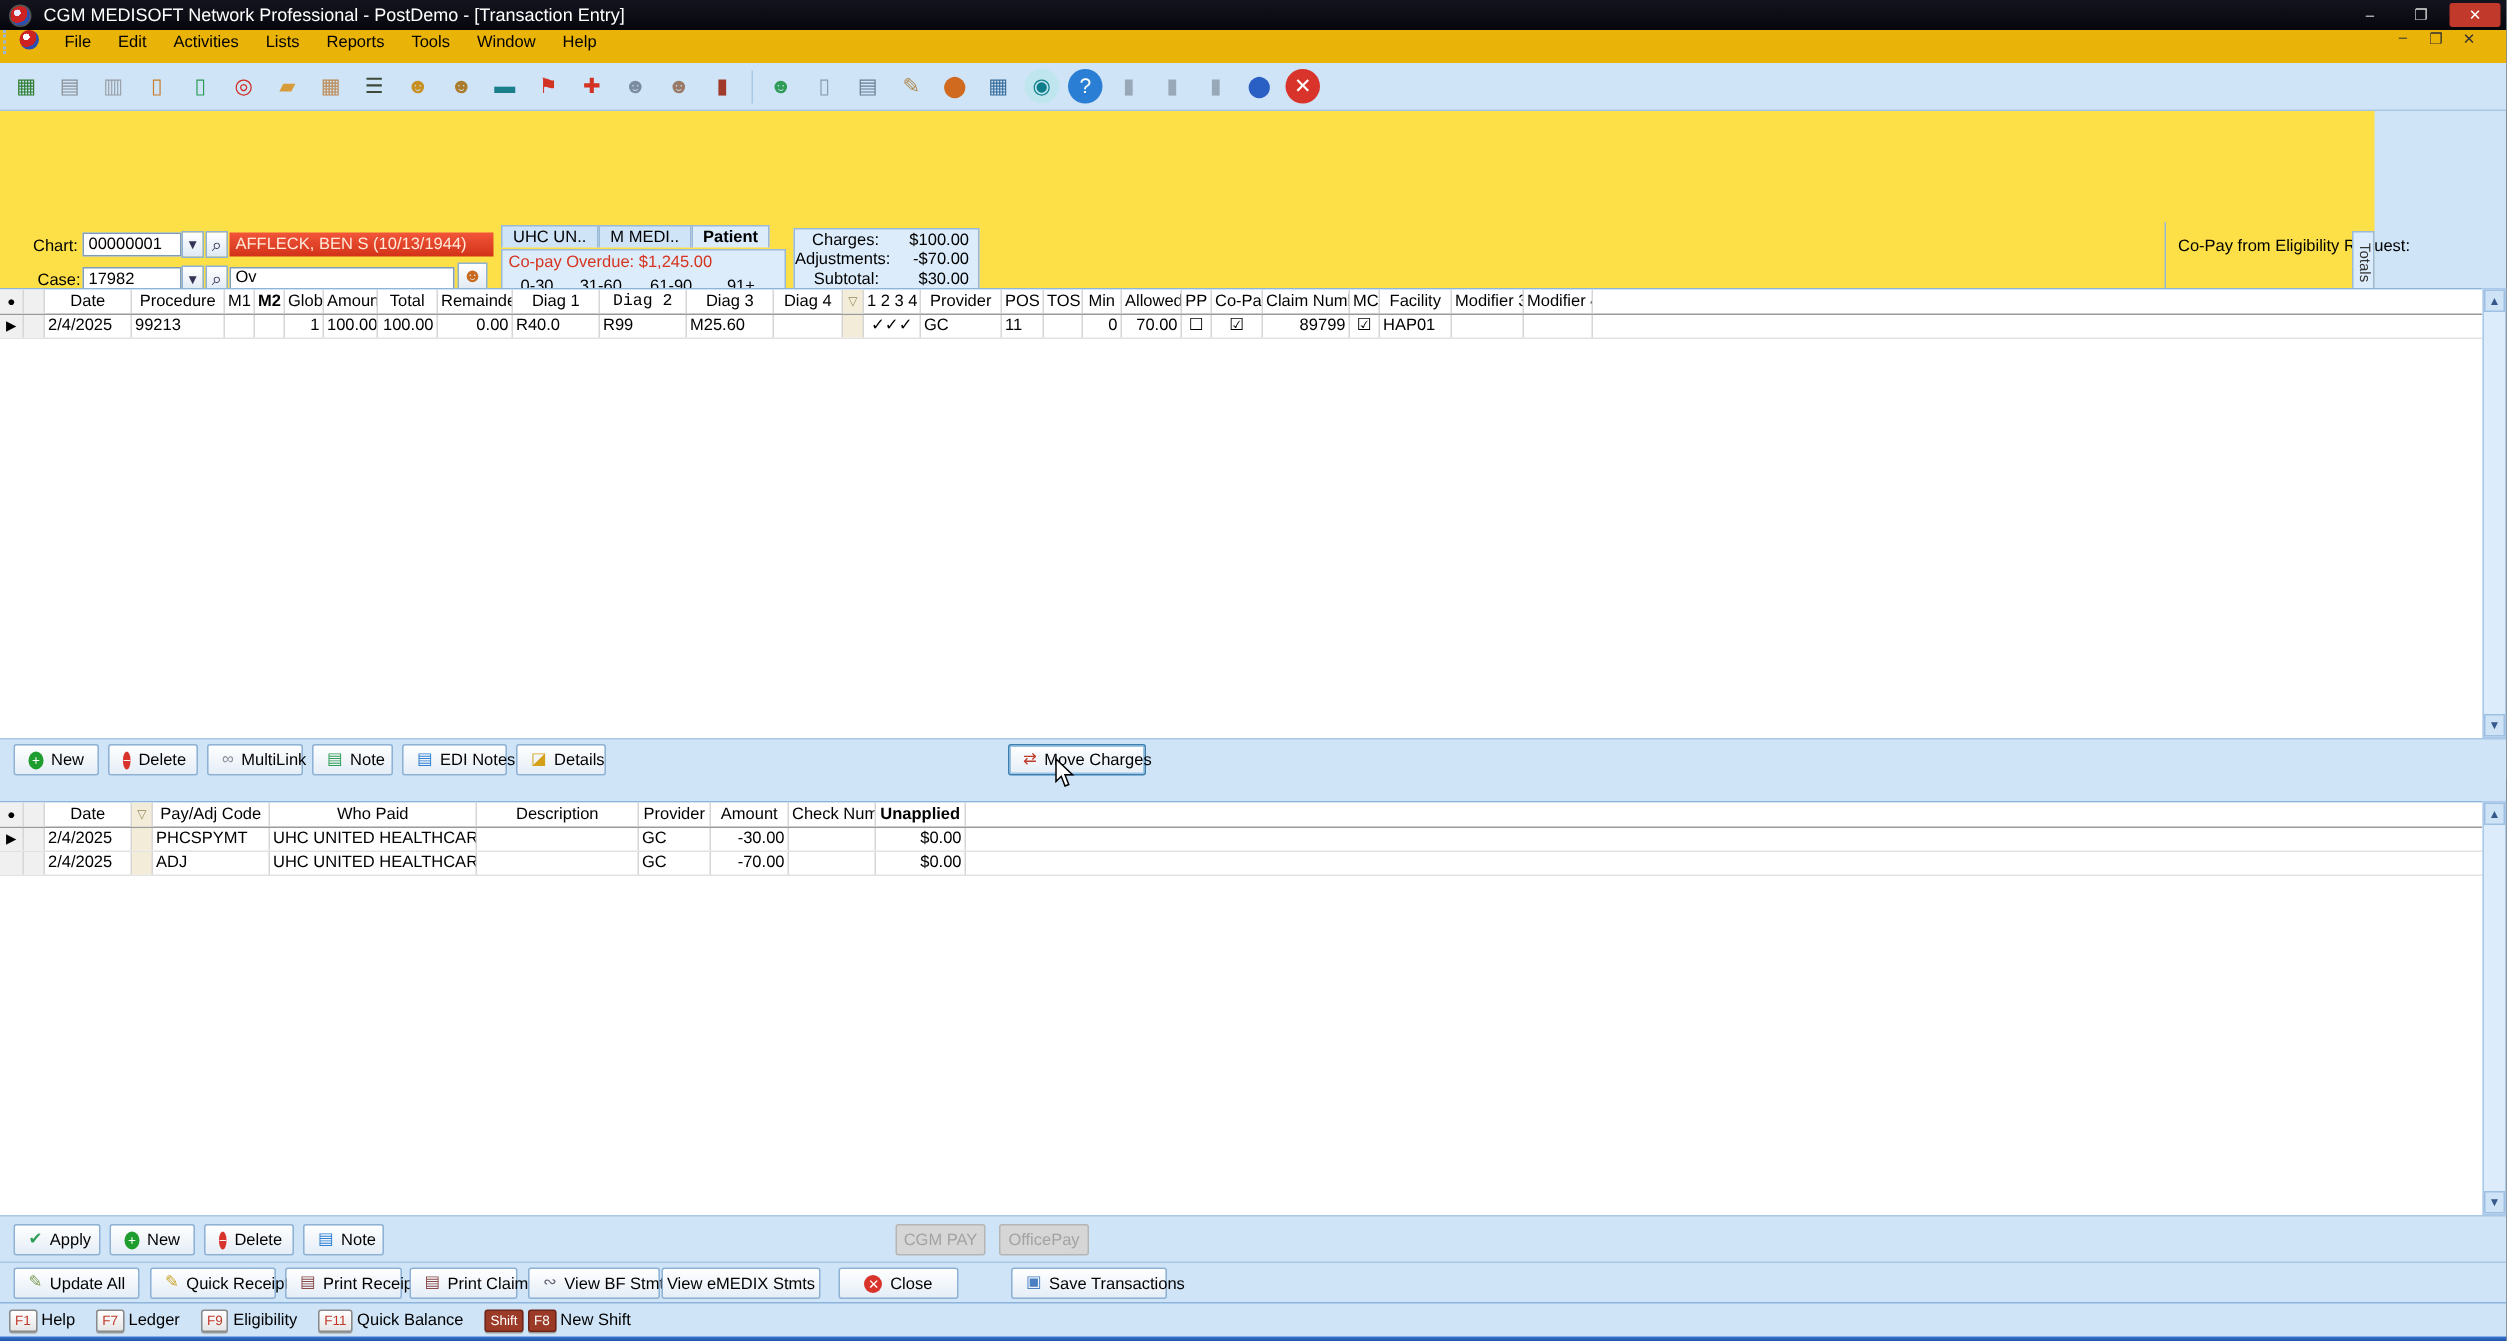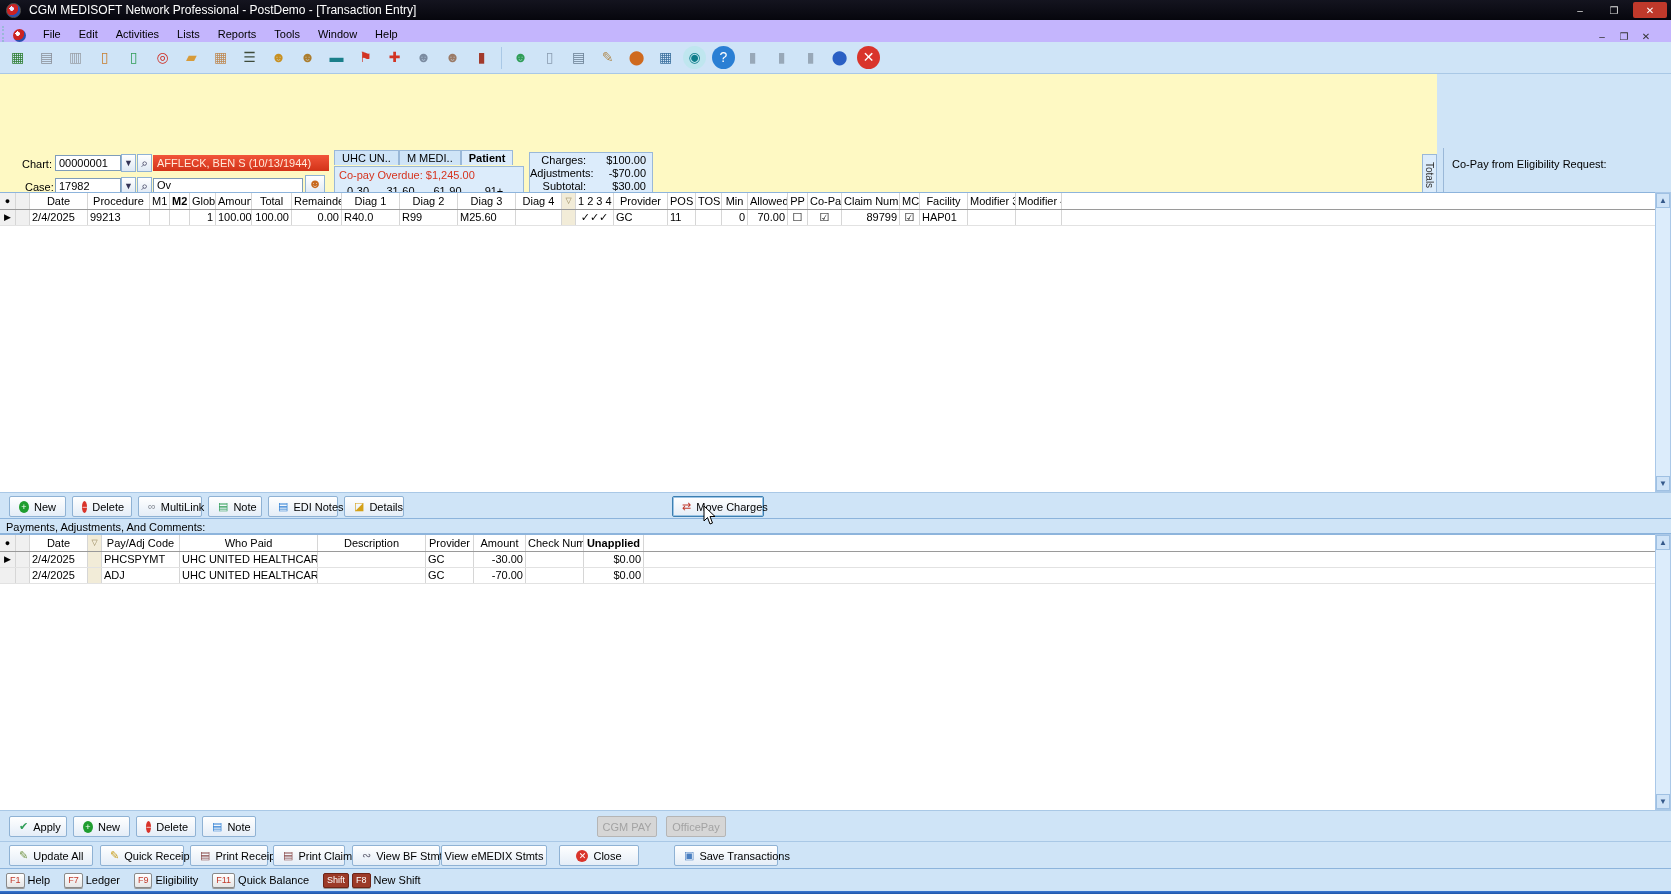--- a/index.html
+++ b/index.html
@@ -7,35 +7,35 @@
           font-family:"Liberation Sans",sans-serif;font-size:11px;color:#000;}
   .abs{position:absolute;}
   
   .titlebar{left:0;top:0;width:1671px;height:20px;background:linear-gradient(#14141f,#06060d);
             color:#fff;display:flex;align-items:center;font-size:12px;}
   .appicon{width:13px;height:13px;border-radius:50%;margin:0 8px 0 6px;
            background:radial-gradient(circle at 35% 35%,#e8e8ff 0 18%,#c22 19% 55%,#2a4fb0 56%);border:1px solid #555;}
   .wbtn{width:30px;height:16px;display:flex;align-items:center;justify-content:center;color:#ddd;font-size:10px;margin-left:4px;}
   .wbtn.close{background:#c0392b;color:#fff;width:34px;border-radius:2px;}
   
-  .menubar{left:0;top:20px;width:1671px;height:22px;background:#c4b5fd;border-bottom:1px solid #b9d4ee;
-           display:flex;align-items:flex-end;}
+  .menubar{left:0;top:20px;width:1671px;height:22px;background:#eab308;border-bottom:1px solid #b9d4ee;
+           display:flex;align-items:flex-start;}
   .grip{width:3px;height:16px;margin:0 4px 0 2px;border-left:2px dotted #9ab8d8;}
   .micon{width:13px;height:13px;border-radius:50%;background:radial-gradient(circle at 35% 35%,#fff 0 18%,#c22 19% 55%,#2a4fb0 56%);margin:0 8px 0 2px;}
   .menuitem{padding:2px 9px;cursor:default;}
   .mdi{margin-left:auto;display:flex;margin-right:14px;color:#333;}
   .mdi span{width:22px;text-align:center;font-size:10px;}
   
   .toolbar{left:0;top:42px;width:1671px;height:32px;background:#cfe4f7;border-bottom:1px solid #a9c8e6;
            display:flex;align-items:center;padding-left:6px;box-sizing:border-box;}
   .tico{width:23px;height:23px;margin-right:6px;text-align:center;line-height:23px;font-size:14px;border-radius:3px;}
   .tico.round{border-radius:50%;color:#fff;}
   .tsep{width:1px;height:22px;background:#a9c8e6;margin:0 7px 0 2px;}
   
-  .formarea{left:0;top:74px;width:1437px;height:118px;background:#fef9c3;}
+  .formarea{left:0;top:74px;width:1583px;height:118px;background:#fde047;}
   .lbl{position:absolute;white-space:nowrap;}
   .field{position:absolute;background:#fff;border:1px solid #7f9db9;font-size:11px;height:16px;
          box-sizing:border-box;padding:0 3px;font-family:"Liberation Sans",sans-serif;}
   .sbtn{position:absolute;height:18px;box-sizing:border-box;background:linear-gradient(#fff,#dfe9f4);
         border:1px solid #8fb2d4;text-align:center;font-size:9px;line-height:16px;color:#335;}
   .redbox{position:absolute;background:linear-gradient(#f2553a,#d23318);color:#ffe9d9;height:16px;
           line-height:16px;padding:0 4px;box-sizing:border-box;font-size:11px;white-space:nowrap;overflow:hidden;}
   .panelbox{position:absolute;background:#dcecfb;border:1px solid #9ab8d8;box-sizing:border-box;}
   .redtext{color:#d6341f;}
   .cb{display:inline-block;width:11px;height:11px;border:1px solid #6f8eb0;background:#fff;font-size:10px;
@@ -283,21 +283,21 @@
         <div class="gcell selcol" style="width: 14px;"></div>
         <div class="gcell" style="width: 58px;">Date</div>
         <div class="gcell" style="width: 62px;">Procedure</div>
         <div class="gcell" style="width: 20px;">M1</div>
         <div class="gcell" style="width: 20px; font-weight: bold;">M2</div>
         <div class="gcell" style="width: 26px;">Global</div>
         <div class="gcell" style="width: 36px;">Amount</div>
         <div class="gcell" style="width: 40px;">Total</div>
         <div class="gcell" style="width: 50px;">Remainder</div>
         <div class="gcell" style="width: 58px;">Diag 1</div>
-        <div class="gcell" style="width: 58px;">Diag 2</div>
+        <div class="gcell" style="width: 58px; font-family: Liberation Mono, monospace;">Diag 2</div>
         <div class="gcell" style="width: 58px;">Diag 3</div>
         <div class="gcell" style="width: 46px;">Diag 4</div>
         <div class="gcell filter" style="width: 14px;">▽</div>
         <div class="gcell" style="width: 38px;">1 2 3 4</div>
         <div class="gcell" style="width: 54px;">Provider</div>
         <div class="gcell" style="width: 28px;">POS</div>
         <div class="gcell" style="width: 26px;">TOS</div>
         <div class="gcell" style="width: 26px; text-align: center;">Min</div>
         <div class="gcell" style="width: 40px;">Allowed</div>
         <div class="gcell" style="width: 20px;">PP</div>
@@ -368,21 +368,20 @@
     <div class="btn" style="left:344px;top:3px;width:60px;">
         <span class="bico" style="color:#d4a017;">◪</span>
         <span>Details</span>
       </div>
     <div class="btn focus" style="left:672px;top:3px;width:92px;">
         <span class="bico" style="color:#c0392b;">⇄</span>
         <span>Move Charges</span>
       </div>
   </div>
 
-  <div class="banner" style="top:518px;">Payments, Adjustments, And Comments:</div>
 
   <div class="grid" style="left:0;top:534px;width:1655px;height:276px;" id="payments-grid">
       <div class="grid-head">
         <div class="gcell selcol" style="width: 16px;">●</div>
         <div class="gcell selcol" style="width: 14px;"></div>
         <div class="gcell" style="width: 58px;">Date</div>
         <div class="gcell filter" style="width: 14px;">▽</div>
         <div class="gcell" style="width: 78px;">Pay/Adj Code</div>
         <div class="gcell" style="width: 138px;">Who Paid</div>
         <div class="gcell" style="width: 108px;">Description</div>

